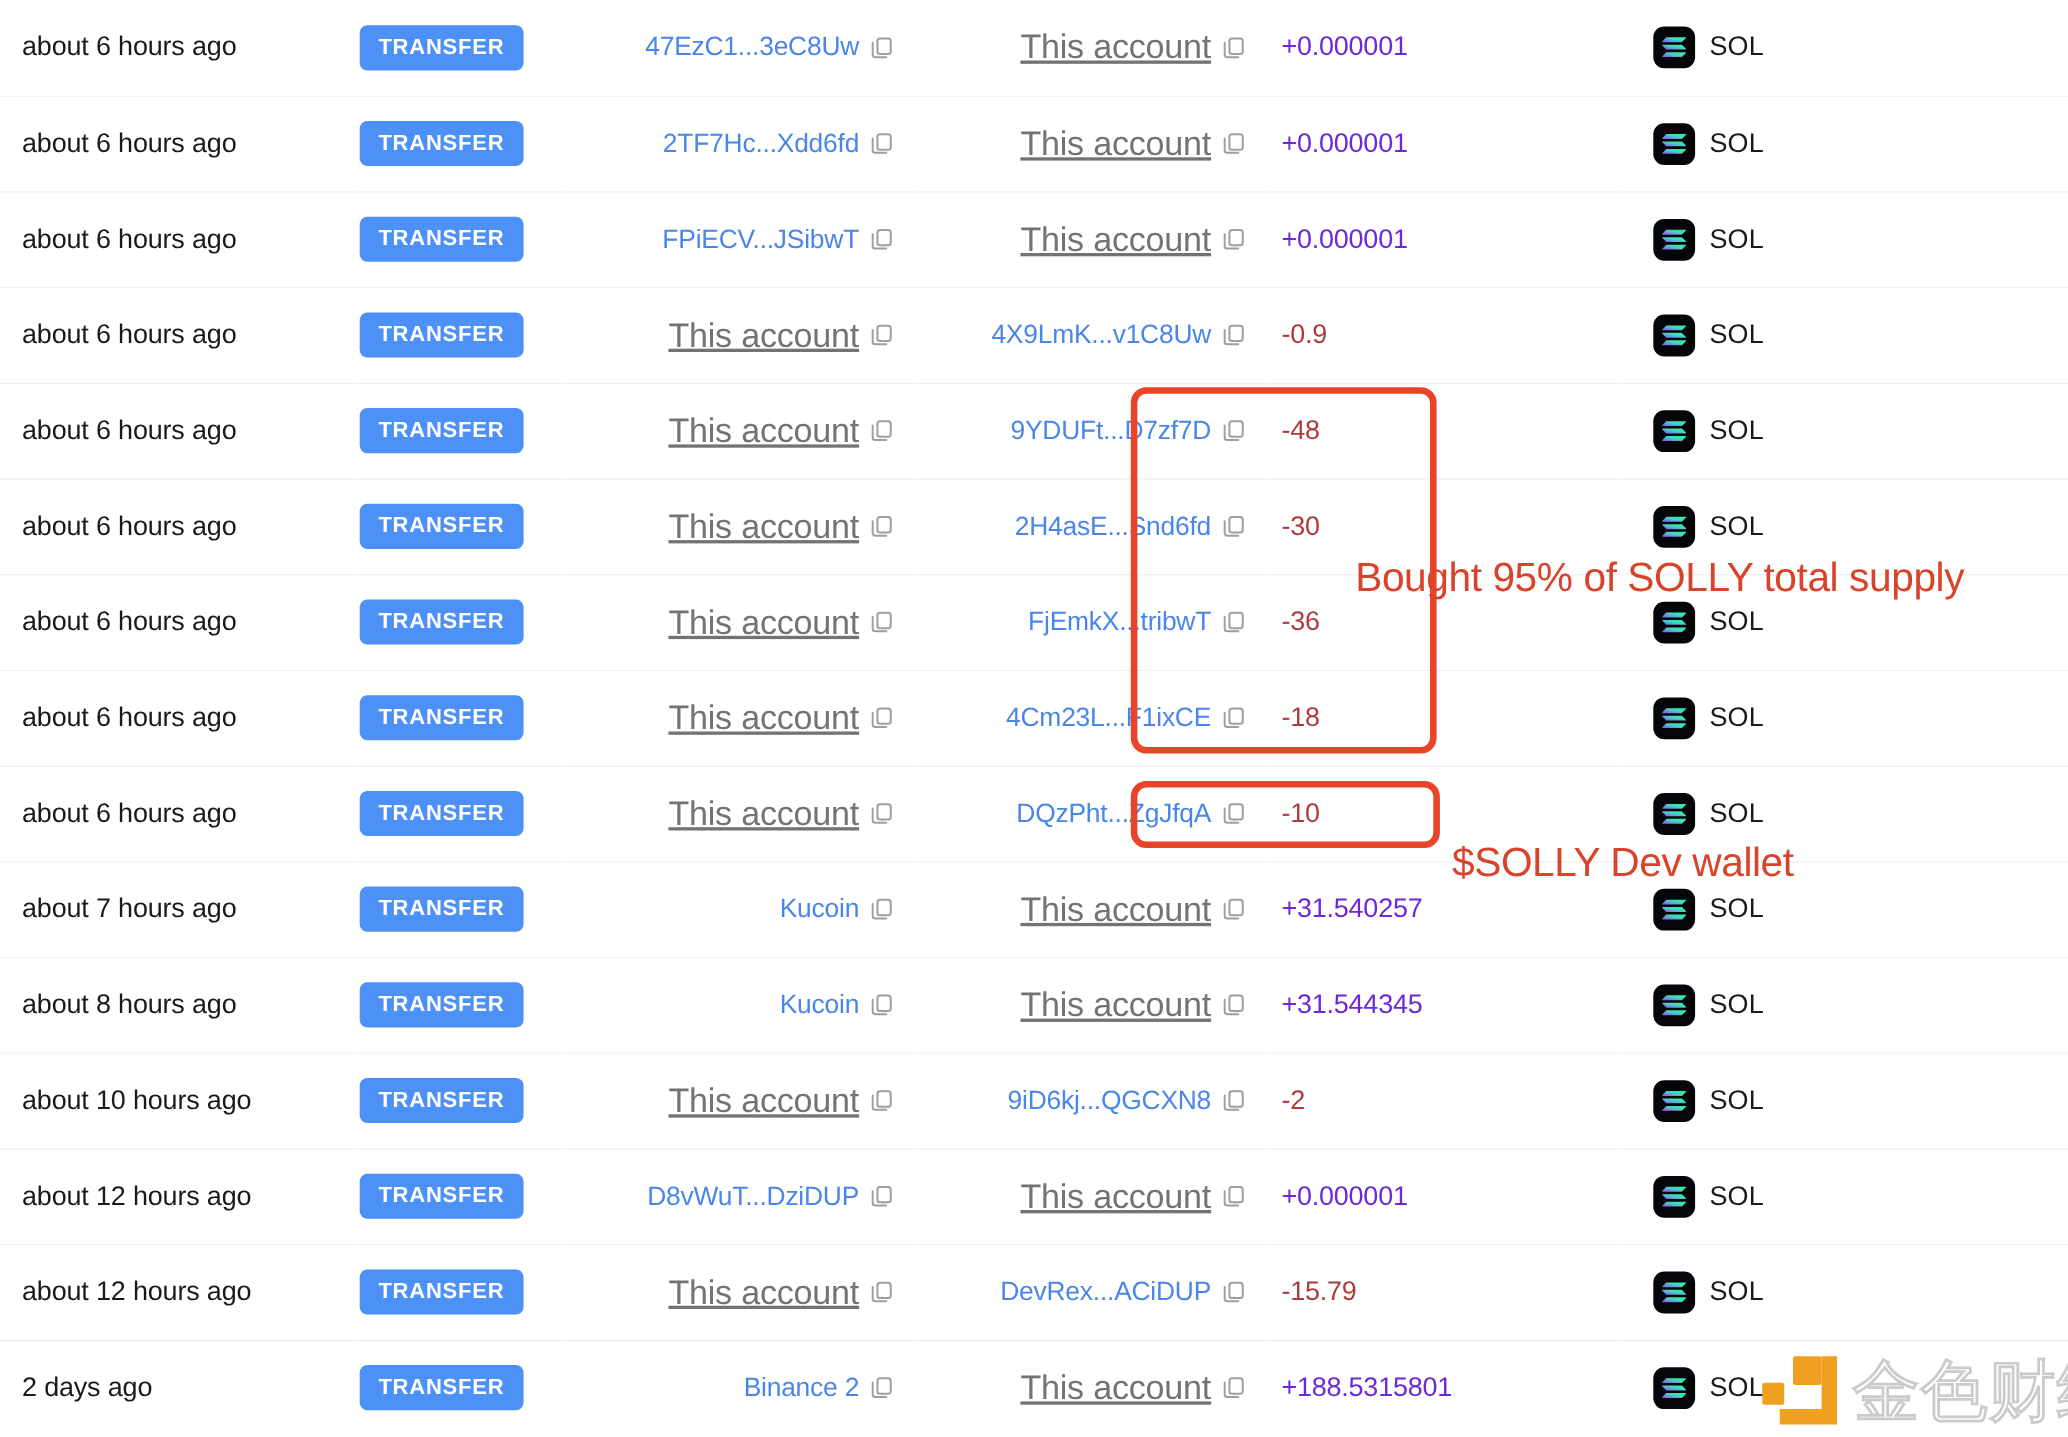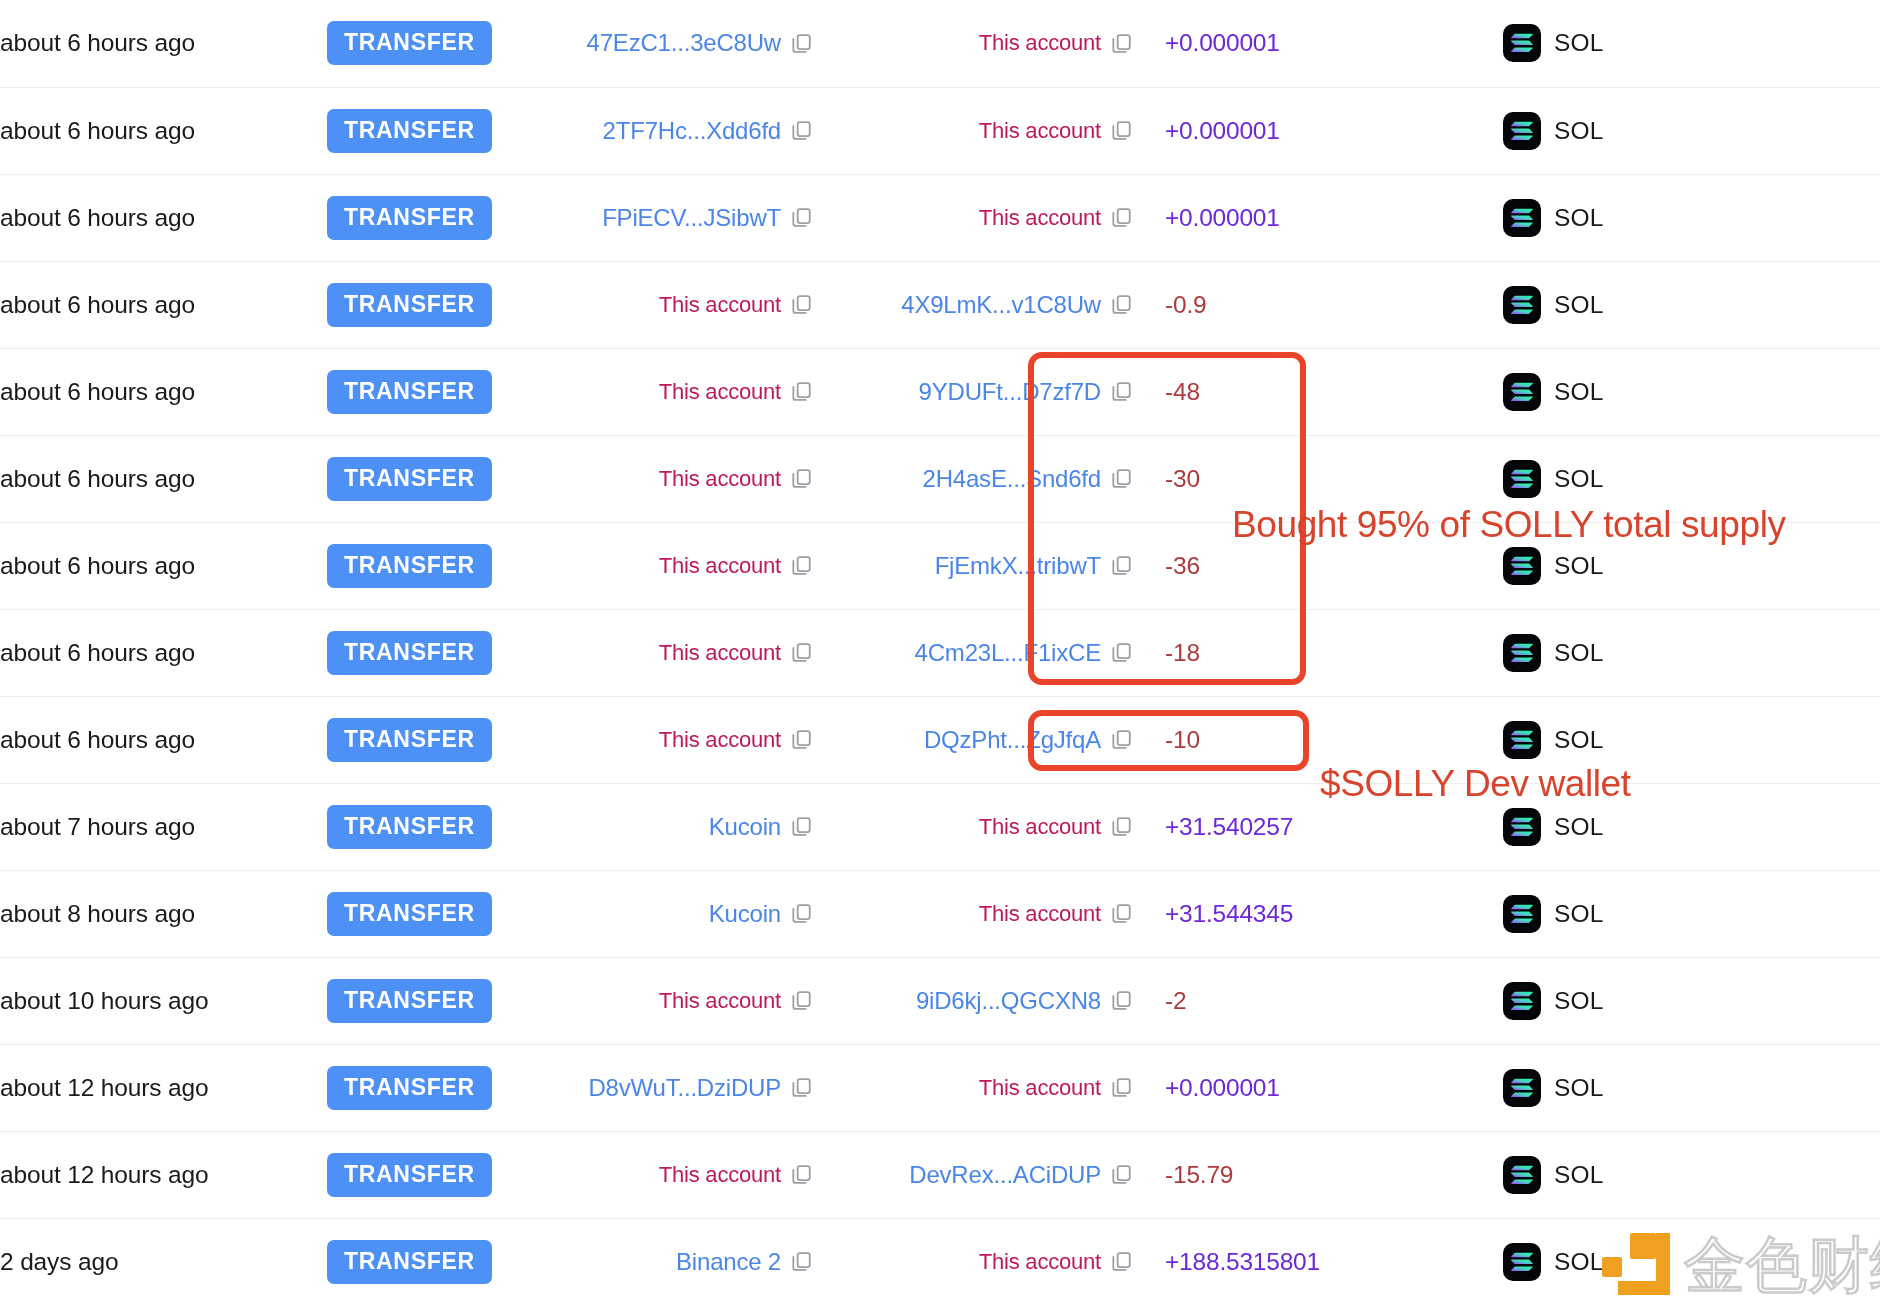--- a/index.html
+++ b/index.html
@@ -24,27 +24,28 @@
   .col-from   { width: 320px; }
   .col-to     { width: 320px; }
   .col-amount { width: 320px; }
   .col-token  { width: 405px; }
 
   .time-text {
     font-size: 24.5px;
     color: #1a1a1a;
     letter-spacing: -0.15px;
     white-space: nowrap;
+    margin-left: 20px;
   }
 
   .badge {
     display: inline-block;
     background: #4d90f6;
     color: #ffffff;
-    font-size: 23px;
+    font-size: 20px;
     font-weight: bold;
     letter-spacing: 0.7px;
     border-radius: 7px;
     padding: 10px 17px 11px 17px;
     line-height: 1;
     white-space: nowrap;
   }
 
   .cell-inline {
     display: flex;
@@ -55,24 +56,25 @@
   .cell-inline.right { justify-content: flex-end; padding-right: 22px; }
 
   .addr-link {
     font-size: 24px;
     color: #4a86e8;
     letter-spacing: -0.2px;
     text-decoration: none;
     white-space: nowrap;
   }
   .addr-plain {
-    font-size: 22px;
-    color: #be185d;
+    font-size: 31px;
+    color: #737373;
     letter-spacing: -0.2px;
     white-space: nowrap;
+    text-decoration: underline;
   }
 
   .copy-icon { width: 23px; height: 23px; flex: none; display: block; }
 
   .amount {
     font-size: 24.5px;
     letter-spacing: -0.2px;
     white-space: nowrap;
     padding-left: 10px;
   }

